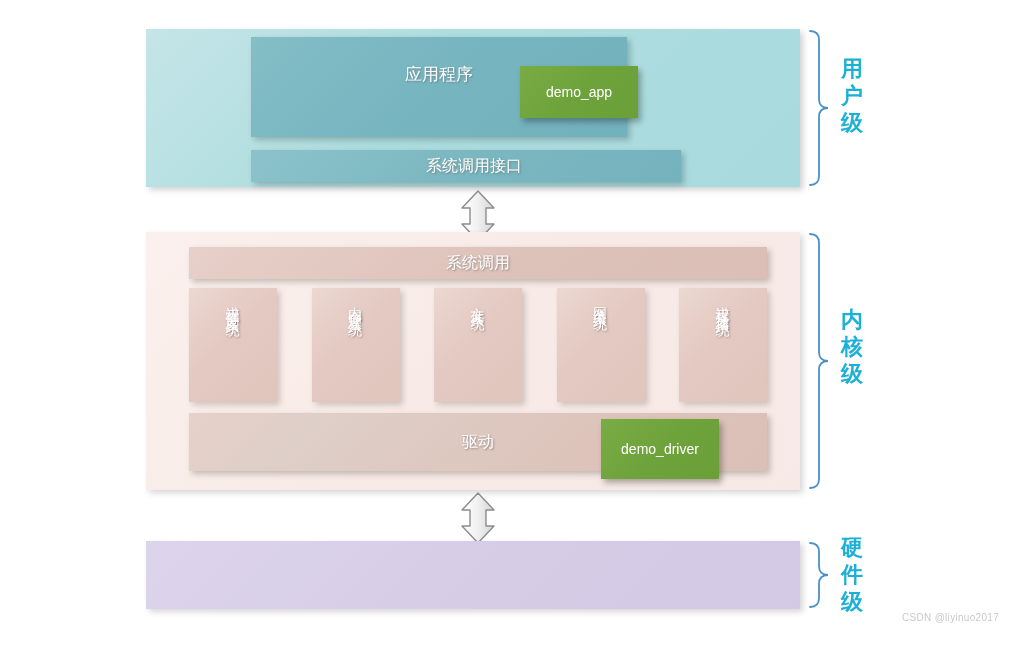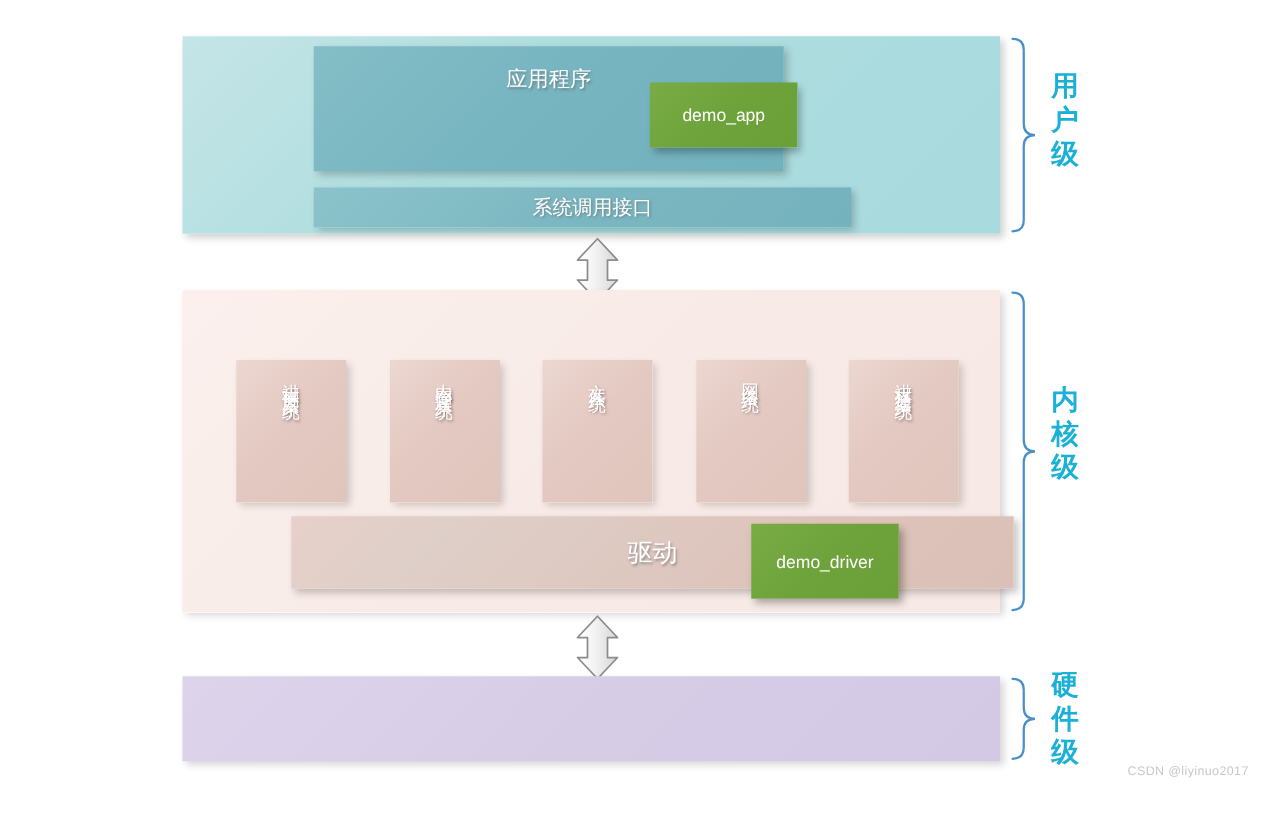--- a/index.html
+++ b/index.html
@@ -68,21 +68,21 @@
     box-shadow: 3px 3px 6px rgba(0,0,0,0.22);
   }
 
   .block-app {
     left: 251px;
     top: 37px;
     width: 376px;
     height: 100px;
     background: linear-gradient(135deg, #84bec7 0%, #77b5c0 45%, #72b2bd 100%);
     align-items: flex-start;
-    padding-top: 15px;
+    padding-top: 26px;
     font-size: 17px;
   }
   .block-syscall-if {
     left: 251px;
     top: 150px;
     width: 430px;
     height: 32px;
     background: linear-gradient(135deg, #8cc3cb 0%, #7bb7c1 50%, #74b2bd 100%);
     font-size: 16px;
     padding-left: 16px;
@@ -96,22 +96,21 @@
     background: linear-gradient(135deg, #e7d0c9 0%, #ddc2b9 55%, #dbbfb6 100%);
     font-size: 16px;
   }
 
   .block-driver {
     left: 189px;
     top: 413px;
     width: 578px;
     height: 58px;
     background: linear-gradient(135deg, #e7d0c9 0%, #decfc8 20%, #ddc3ba 70%, #dbc0b7 100%);
-    font-size: 20px;
-    margin-left: 44px;
+    font-size: 16px;
   }
 
   .block-hw {
     left: 189px;
     top: 562px;
     width: 578px;
     height: 30px;
     background: linear-gradient(135deg, #bbb0d2 0%, #ada2c6 50%, #a89cc2 100%);
     font-size: 16px;
   }
@@ -229,20 +228,23 @@
           <stop offset="45%" stop-color="#f2f2f2"></stop>
           <stop offset="100%" stop-color="#d6d6d6"></stop>
         </linearGradient>
       </defs>
       <polygon points="23,1 39,18 31,18 31,34 39,34 23,51 7,34 15,34 15,18 7,18" fill="url(#agrad)" stroke="#8c8c8c" stroke-width="1.4" stroke-linejoin="round"></polygon>
     </svg>
   </div>
 
   <div class="panel panel-kernel"></div>
 
+  <div class="block block-syscall">
+    <span>系统调用</span>
+  </div>
 
   <div class="subsys-row">
     <div class="subsys">
       <span class="subsys-label">进程调度系统</span>
     </div>
     <div class="subsys">
       <span class="subsys-label">内存管理系统</span>
     </div>
     <div class="subsys">
       <span class="subsys-label">文件系统</span>

